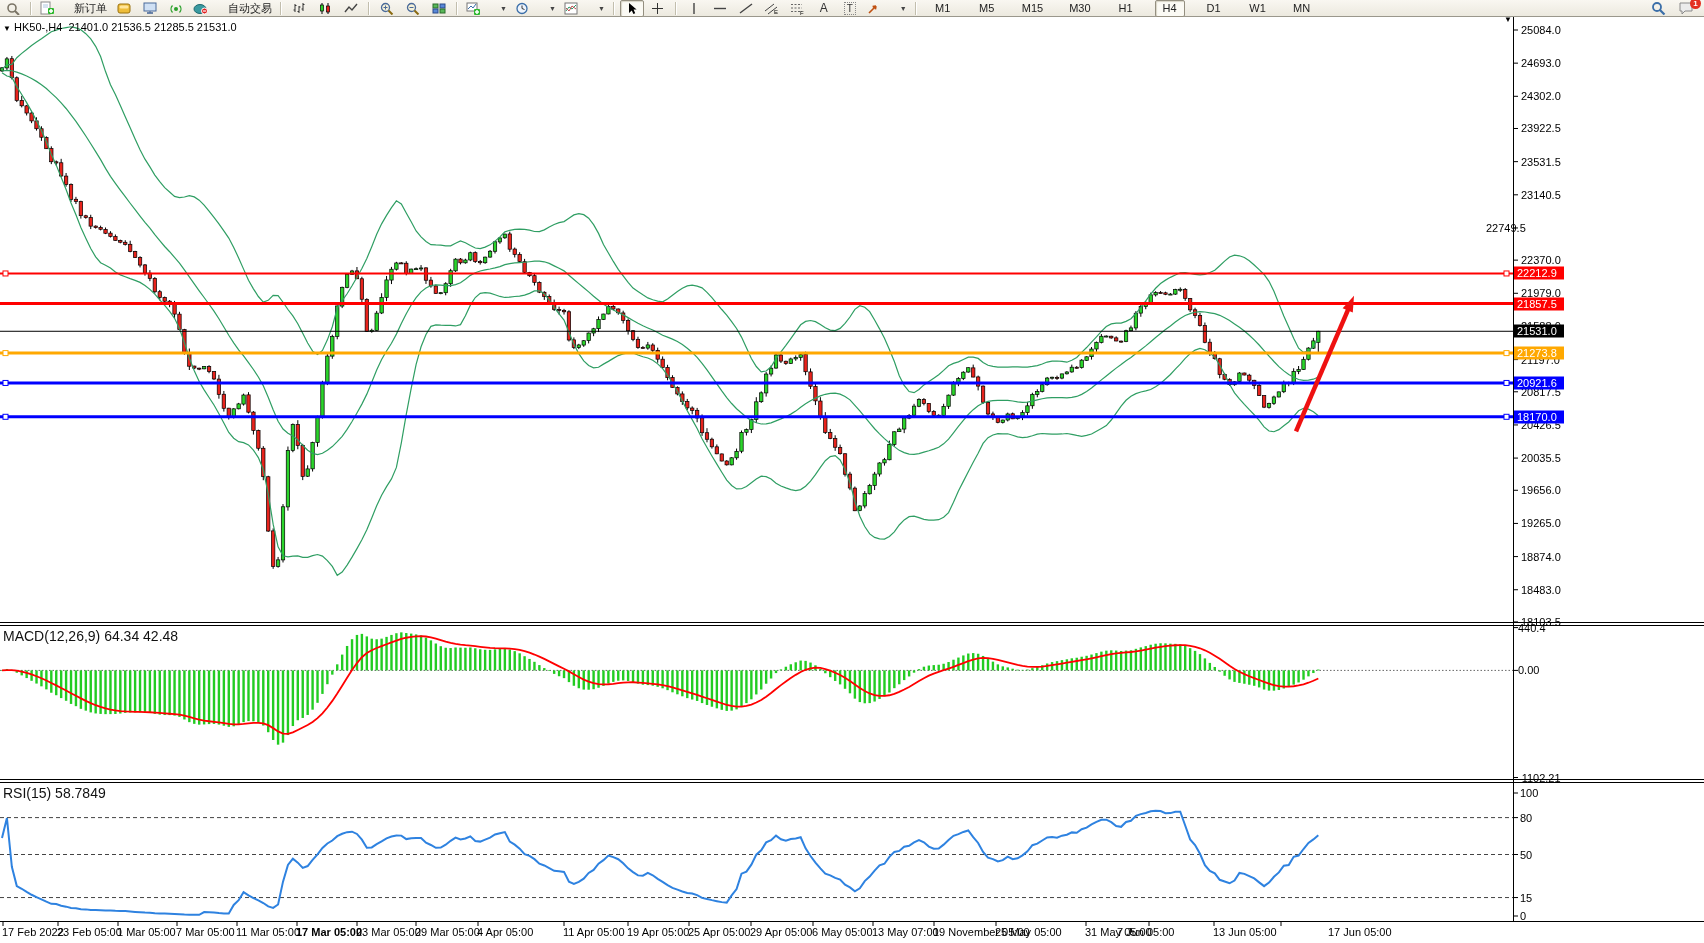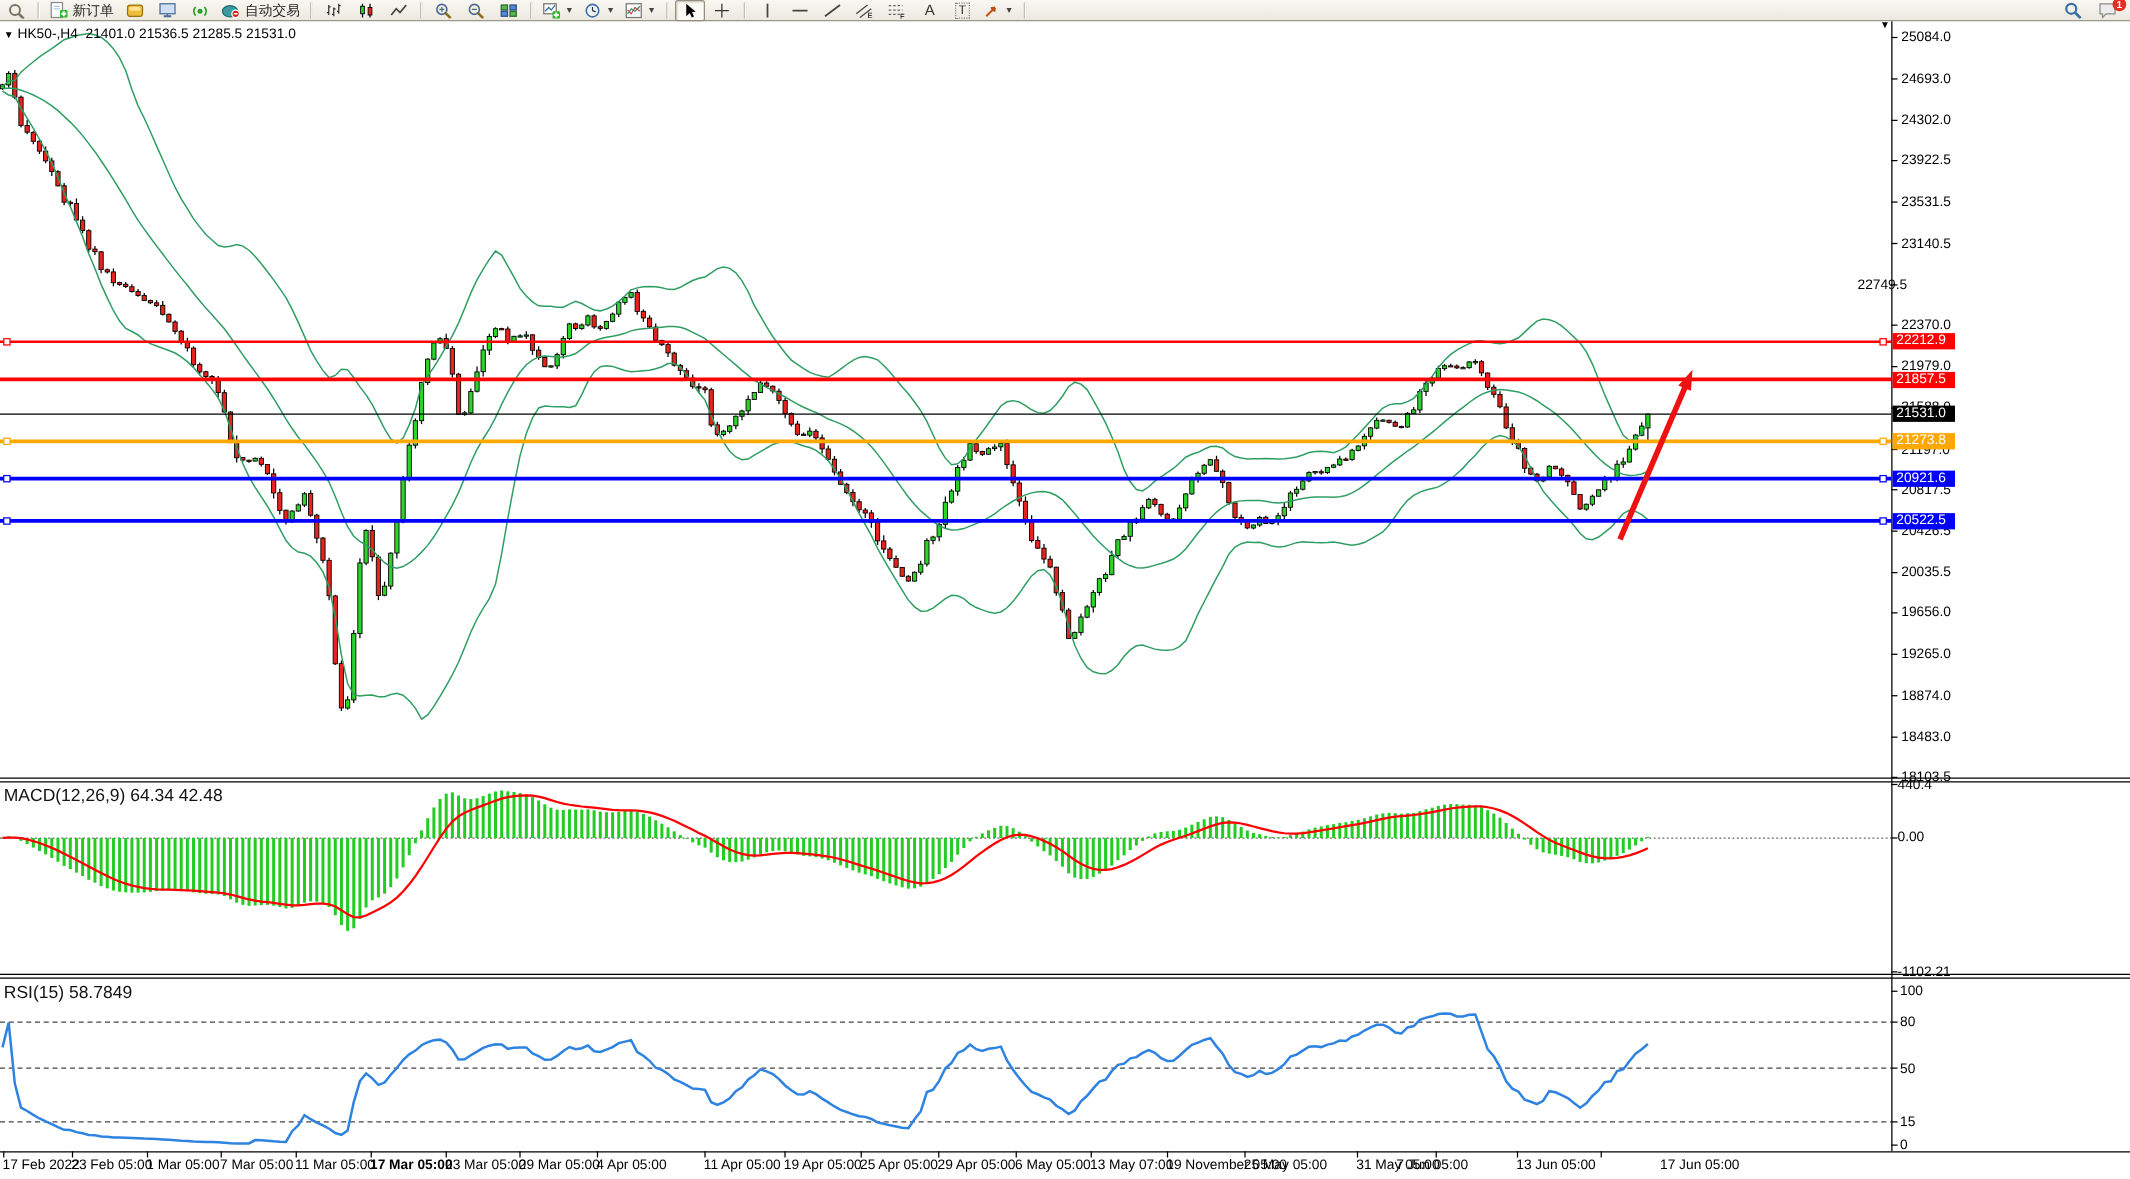--- a/index.html
+++ b/index.html
@@ -2,21 +2,21 @@
 <html><head>
 <meta charset="utf-8">
 <style>
   html,body{margin:0;padding:0;background:#fff;}
   body{width:1704px;height:943px;position:relative;overflow:hidden;
        font-family:"Liberation Sans",sans-serif;-webkit-user-select:none;user-select:none;}
   #toolbar{position:absolute;left:0;top:0;width:1704px;height:17px;z-index:10;
     background:linear-gradient(#f9f7f1,#ece9df);border-bottom:1px solid #9a978c;
     display:flex;align-items:center;gap:2px;padding-left:1px;box-sizing:border-box;}
   .tbtn{height:15px;min-width:18px;display:flex;align-items:center;justify-content:center;
-    gap:3px;padding:0 2px;border:1px solid transparent;border-radius:2px;font-size:11px;color:#222;}
+    gap:19px;padding:0 2px;border:1px solid transparent;border-radius:2px;font-size:11px;color:#222;}
   .tbtn.active{background:#fbfaf4;border:1px solid #948f80;box-shadow:inset 1px 1px 1px #d8d4c6;}
   .tsep{width:1px;height:13px;background:#c2bead;border-right:1px solid #fff;margin:0 3px;}
   .tspring{flex:1;}
   .caret{font-size:7px;color:#444;margin-left:1px;}
   .ovl{position:absolute;z-index:5;font-size:11px;color:#000;white-space:nowrap;}
   #overlays{position:absolute;left:0;top:0;width:1704px;height:943px;z-index:5;pointer-events:none;}
   #chart-svg{position:absolute;left:0;top:0;z-index:1;}
   .axis-badge{position:absolute;left:1514px;transform:translateY(-50%);color:#fff;
     font-size:11px;line-height:13px;height:13px;padding:0 3px;min-width:44px;}
   .axis-num{position:absolute;left:1521px;transform:translateY(-50%);font-size:11px;color:#000;}
@@ -194,20 +194,31 @@
   <div class="tbtn">
     <span style="font-size:10px;color:#333;border:1px dotted #888;padding:0 2px">T</span>
   </div>
   <div class="tbtn">
     <svg width="13" height="13">
         <path d="M2 11 L9 4 M9 4 l-3.4 0.6 M9 4 l-0.6 3.4" stroke="#c05010" stroke-width="1.6" fill="none"></path>
       </svg>
       <span class="caret">▼</span>
   </div>
   <div class="tsep"></div>
+  <div id="tf-group" style="display:flex;gap:14px;margin-left:6px">
+      <div class="tbtn" style="padding: 0px 5px;">M1</div>
+      <div class="tbtn" style="padding: 0px 5px;">M5</div>
+      <div class="tbtn" style="padding: 0px 5px;">M15</div>
+      <div class="tbtn" style="padding: 0px 5px;">M30</div>
+      <div class="tbtn" style="padding: 0px 5px;">H1</div>
+      <div class="tbtn active" style="padding: 0px 5px;">H4</div>
+      <div class="tbtn" style="padding: 0px 5px;">D1</div>
+      <div class="tbtn" style="padding: 0px 5px;">W1</div>
+      <div class="tbtn" style="padding: 0px 5px;">MN</div>
+    </div>
   <div class="tspring"></div>
   <div class="tbtn" style="margin-right:2px">
     <svg width="15" height="14">
         <circle cx="6" cy="6" r="4" fill="none" stroke="#3a6ea8" stroke-width="1.8"></circle>
         <line x1="9" y1="9" x2="13.5" y2="13.5" stroke="#3a6ea8" stroke-width="2.2"></line>
       </svg>
   </div>
   <div class="tbtn" style="position:relative;margin-right:6px">
     <svg width="16" height="14">
         <path d="M2 2 h12 v8 h-7 l-3 3 v-3 h-2 z" fill="#ececec" stroke="#8a8a8a"></path>
@@ -1192,16 +1203,16 @@
     <div class="time-label" style="left: 995px;">25 May 05:00</div>
     <div class="time-label" style="left: 1085px;">31 May 05:00</div>
     <div class="time-label" style="left: 1086px; padding-left: 31px;">7 Jun 05:00</div>
     <div class="time-label" style="left: 1213px;">13 Jun 05:00</div>
     <div class="time-label" style="left: 1280px; margin-left: 48px;">17 Jun 05:00</div>
     <div class="axis-badge" style="top: 273.458px; background: rgb(255, 0, 0);">22212.9</div>
     <div class="axis-badge" style="top: 303.595px; background: rgb(255, 0, 0);">21857.5</div>
     <div class="axis-badge" style="top: 331.28px; background: rgb(0, 0, 0);">21531.0</div>
     <div class="axis-badge" style="top: 353.09px; background: rgb(255, 168, 0);">21273.8</div>
     <div class="axis-badge" style="top: 382.955px; background: rgb(0, 0, 255);">20921.6</div>
-    <div class="axis-badge" style="top: 416.797px; background: rgb(0, 0, 255);">20522.5</div>
+    <div class="axis-badge" style="top: 416.797px; background: rgb(0, 0, 255);">18170.0</div>
     <div style="left: 1513px; top: 17px; width: 190px; height: 904px; pointer-events: auto;"></div>
     <div style="left: 0px; top: 921px; width: 1704px; height: 22px; pointer-events: auto;"></div>
   </div>
 
 </body></html>

